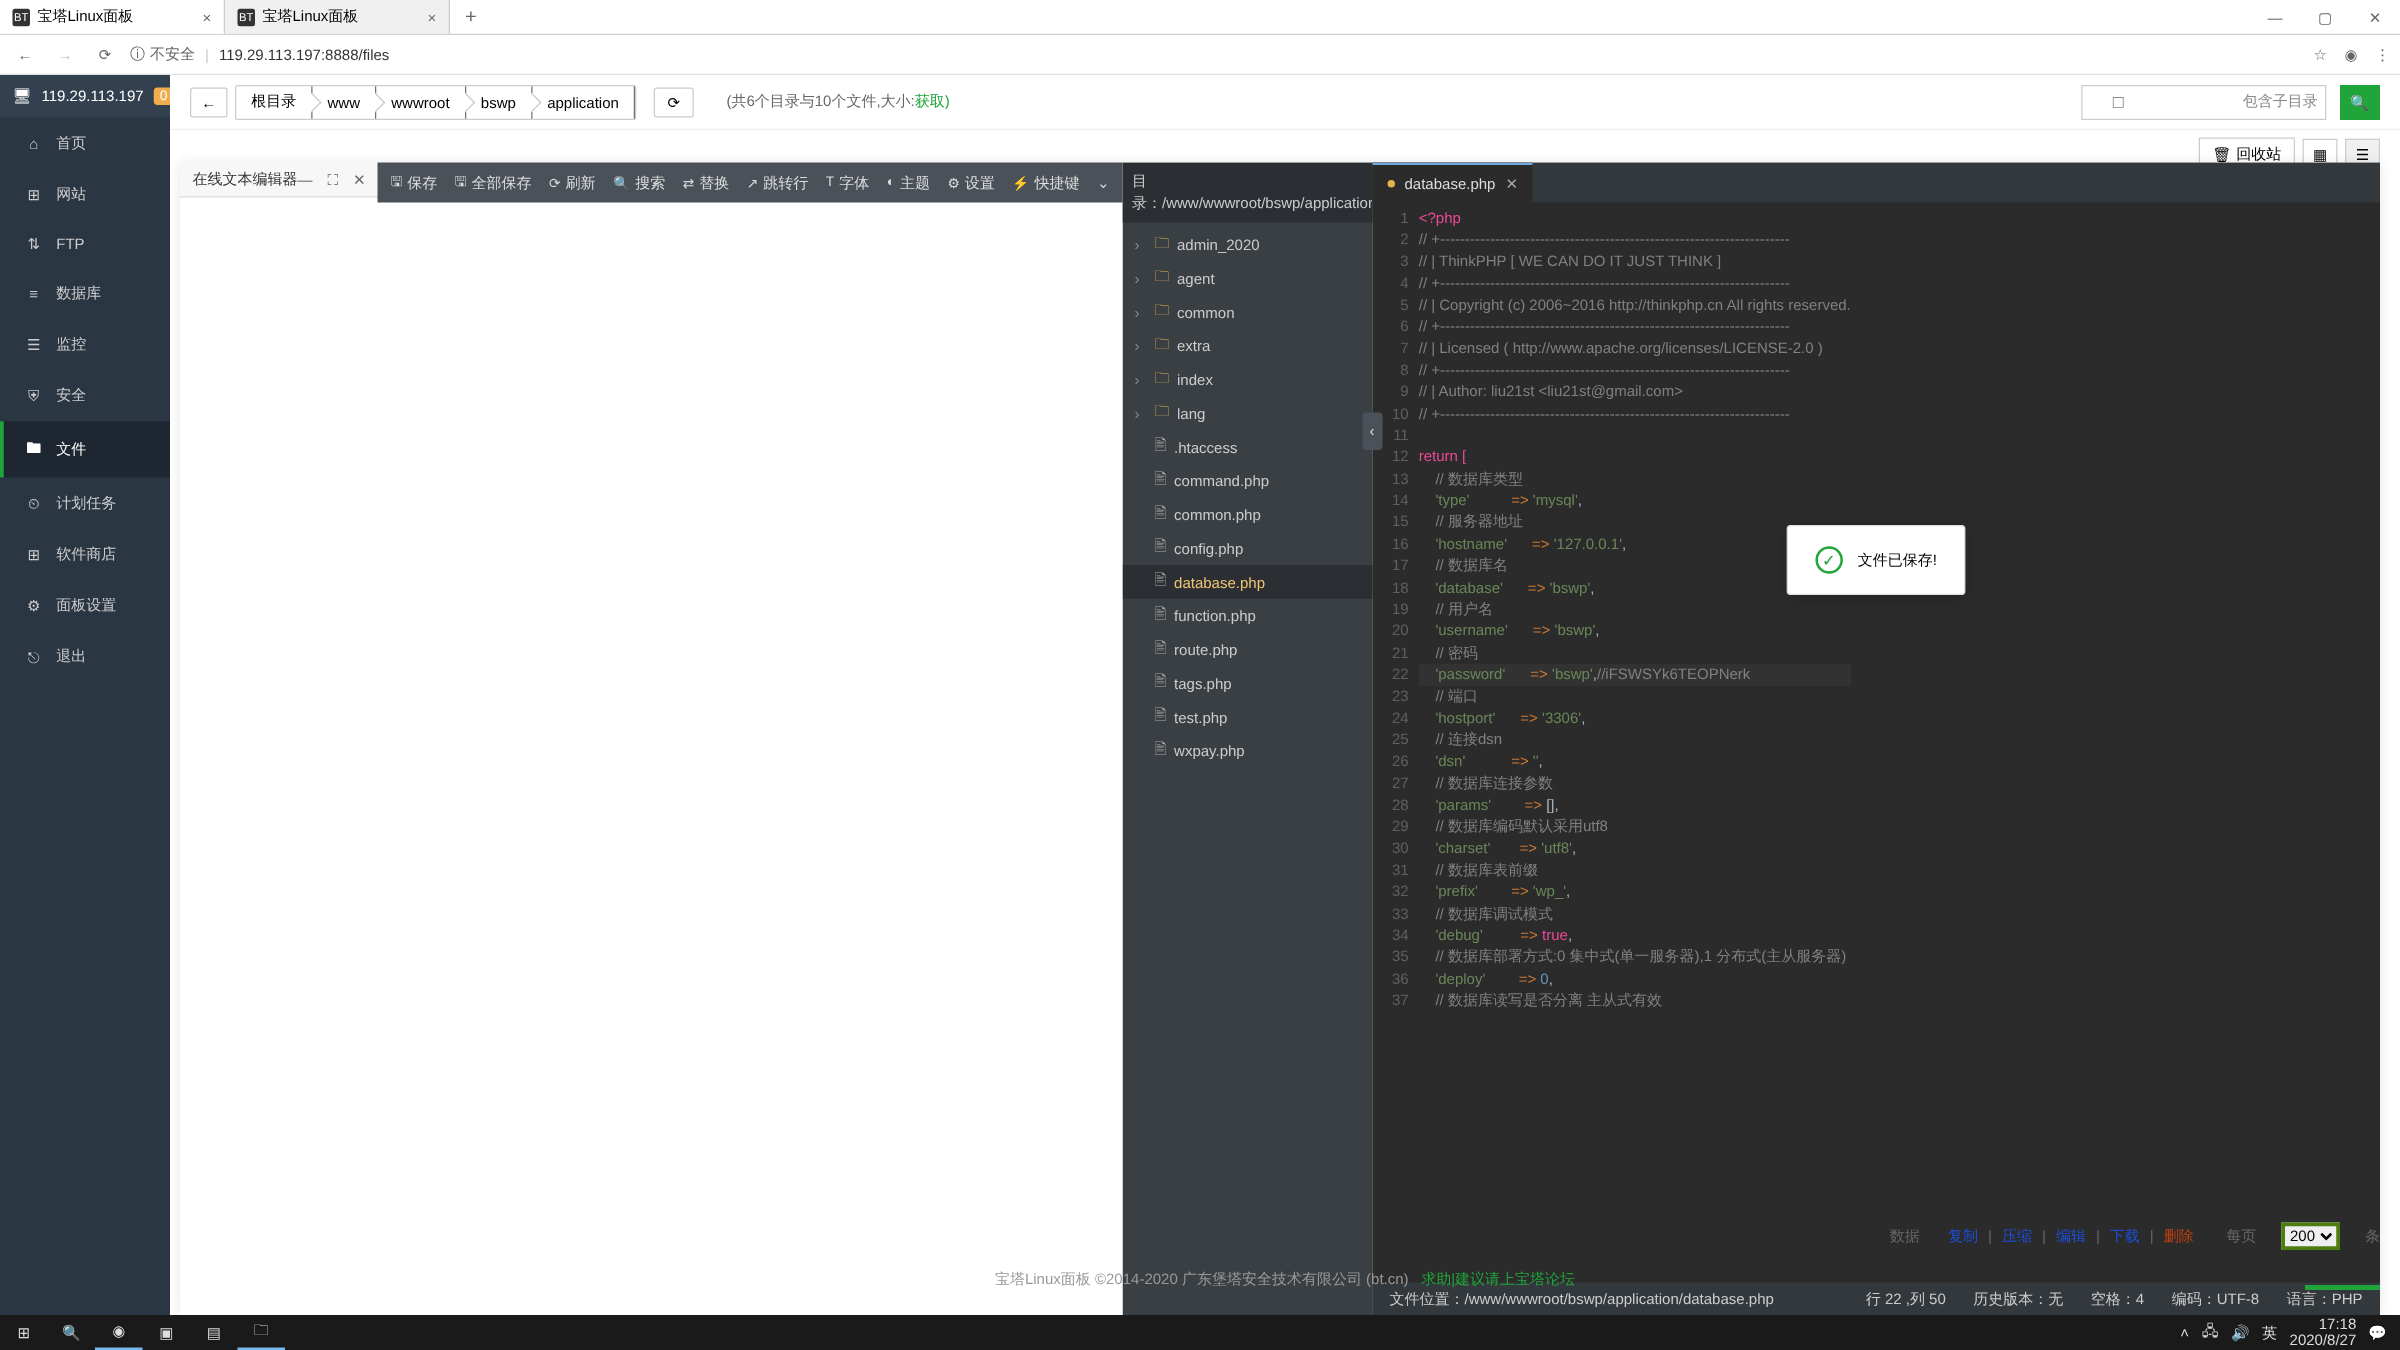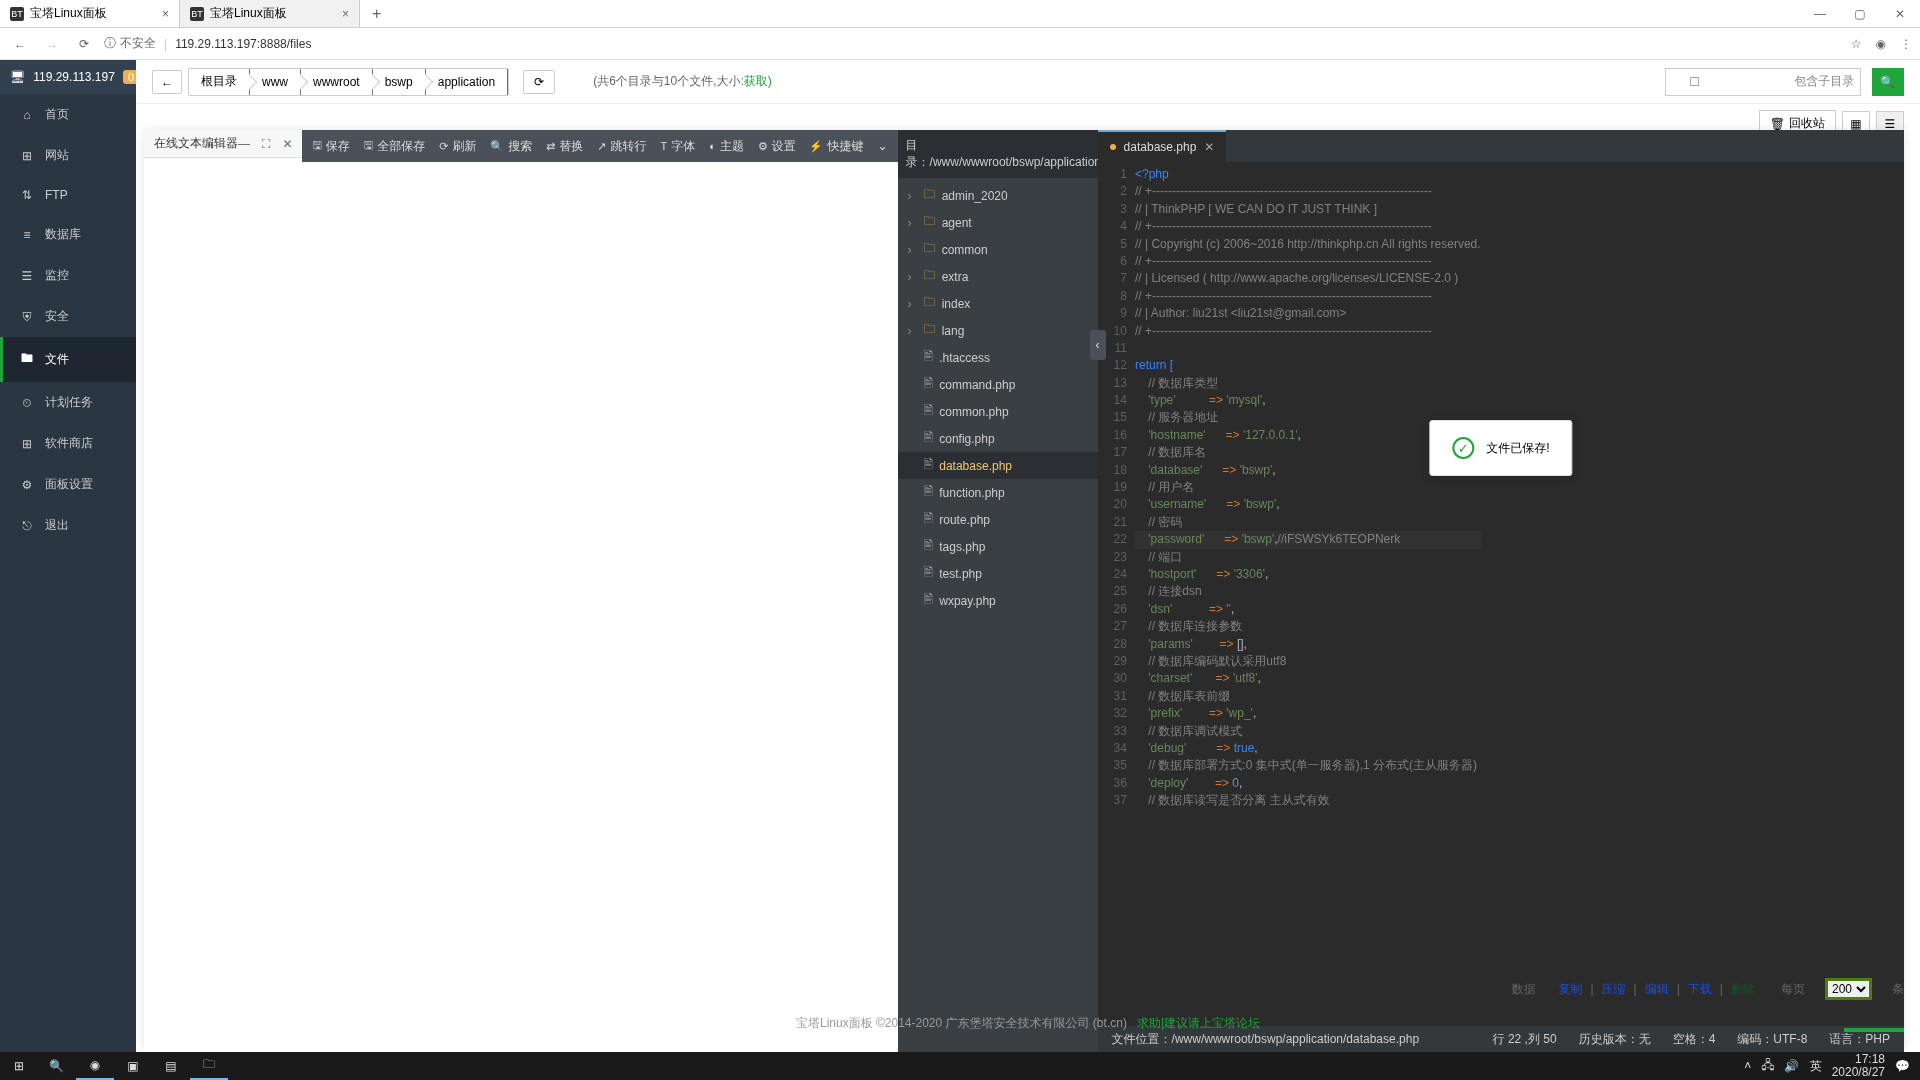--- a/index.html
+++ b/index.html
@@ -27,21 +27,21 @@
 .nav-item:not(.active){border-left:3px solid transparent}
 .nav-icon{width:16px;text-align:center}
 .content{flex:1;background:#fff;position:relative}
 .path-toolbar{height:44px;display:flex;align-items:center;padding:8px 16px;gap:6px;border-bottom:1px solid #eee}
 .pathbtn{border:1px solid #ccc;background:#fff;padding:4px 8px;border-radius:2px;cursor:pointer}
 .breadcrumb{display:flex;align-items:center;border:1px solid #ccc;border-radius:2px;height:28px;flex:0 0 auto}
 .bc-seg{padding:0 12px;border-right:1px solid #737373;display:flex;align-items:center;height:100%;position:relative}
 .bc-seg:after{content:'';position:absolute;right:-6px;top:50%;transform:translateY(-50%) rotate(45deg);width:10px;height:10px;border-top:1px solid #ccc;border-right:1px solid #ccc;background:#fff}
 .bc-seg:last-child:after{display:none}
 .refresh-btn{border:1px solid #ccc;padding:4px 10px;margin-left:8px;border-radius:2px}
-.stats{margin-left:32px;color:#666}
+.stats{margin-left:20px;color:#666}
 .stats .get{color:#20a53a}
 .search-wrap{margin-left:auto;display:flex;align-items:center}
 .search-input{border:1px solid #ccc;height:28px;width:196px;padding:0 6px}
 .search-btn{width:32px;height:28px;background:#20a53a;color:#fff;display:flex;align-items:center;justify-content:center}
 .view-toolbar{display:flex;align-items:center;padding:6px 16px;gap:6px}
 .recycle{margin-left:auto;border:1px solid #ccc;padding:4px 10px;display:flex;align-items:center;gap:4px}
 .viewmode{border:1px solid #ccc;width:28px;height:26px;display:flex;align-items:center;justify-content:center}
 .viewmode.active{background:#f0f0f0}
 .editor-window{position:absolute;top:70px;left:8px;right:16px;bottom:0;background:#fff;display:flex;flex-direction:row;box-shadow:0 0 10px rgba(0,0,0,0.1)}
 .editor-titlebar{height:28px;background:#f7f7f7;display:flex;align-items:center;padding:0 10px;border-bottom:1px solid #ddd}
@@ -63,33 +63,33 @@
 .tree-chev{width:10px;color:#888}
 .code-area{flex:1;display:flex;flex-direction:column;background:#2b2b2b;position:relative}
 .tabbar{height:32px;background:#33383d;display:flex;align-items:stretch}
 .code-tab{background:#2b2b2b;color:#ddd;display:flex;align-items:center;padding:0 12px;gap:8px;border-top:2px solid #6fa8dc}
 .code-tab .dot{width:6px;height:6px;background:#e6b04d;border-radius:50%}
 .code-tab-close{color:#aaa;cursor:pointer}
 .code-wrap{flex:1;display:flex;overflow:auto;font-family:Consolas,monospace;font-size:12px;line-height:1.45}
 .gutter{background:#2b2b2b;color:#606060;text-align:right;padding:4px 8px 4px 16px;user-select:none}
 .code{padding:4px 0;color:#a9b7c6;white-space:pre}
 .c-cm{color:#808080}
-.c-kw{color:#3b82f6}
+.c-kw{color:#ec4899}
 .c-str{color:#6a8759}
 .c-arr{color:#cc7832}
 .c-num{color:#6897bb}
 .code-current{background:#323232}
 .collapse-handle{position:absolute;left:-8px;top:200px;width:16px;height:30px;background:#4a5158;color:#ddd;display:flex;align-items:center;justify-content:center;border-radius:3px}
 .statusbar{height:26px;background:#33383d;color:#ccc;display:flex;align-items:center;padding:0 14px;gap:22px;font-size:11px}
 .statusbar .sb-right{margin-left:auto;display:flex;gap:22px}
 .toast{position:absolute;top:290px;left:50%;transform:translateX(-50%);background:#fff;border:1px solid #e0e0e0;border-radius:3px;padding:16px 22px;display:flex;align-items:center;gap:12px;box-shadow:0 2px 10px rgba(0,0,0,0.15)}
 .toast-icon{width:22px;height:22px;border:2px solid #20a53a;border-radius:50%;color:#20a53a;display:flex;align-items:center;justify-content:center;font-size:13px}
 .bottom-table{position:absolute;bottom:52px;right:16px;display:flex;gap:8px;align-items:center;color:#666}
 .tbl-action{color:#1d4ed8}
-.tbl-del{color:#14532d}
+.tbl-del{color:#c2410c}
 .pager{display:flex;align-items:center;gap:20px}
 .pager select{border:3px solid #4d7c0f;height:22px}
 .bottom-bar{position:absolute;bottom:20px;right:16px;height:4px;width:60px;background:#20a53a}
 .footer{position:absolute;bottom:20px;left:0;right:0;text-align:center;color:#999}
 .footer a{color:#20a53a;text-decoration:none}
 .taskbar{position:absolute;left:0;right:0;bottom:0;height:28px;background:#1a1a1a;display:flex;align-items:center;color:#ddd}
 .task-item{width:38px;height:28px;display:flex;align-items:center;justify-content:center}
 .task-item.active{border-bottom:2px solid #76b9ed}
 .tray{margin-left:auto;display:flex;align-items:center;gap:10px;padding:0 10px;font-size:10px}
 .tray-time{text-align:right;line-height:1.1}

